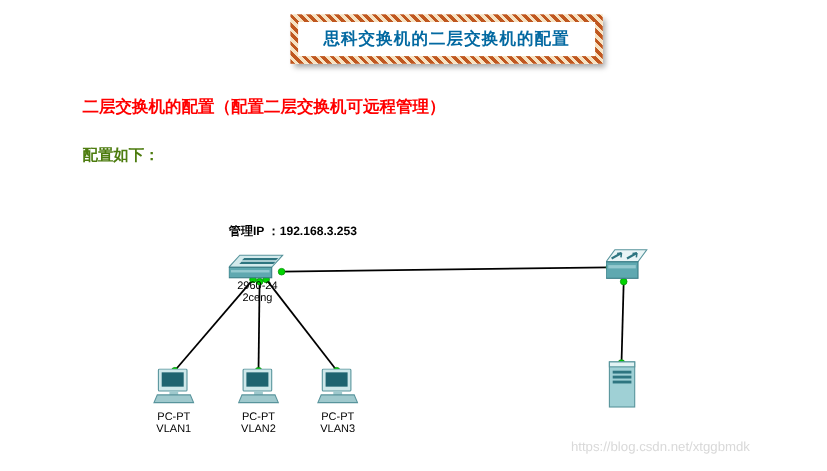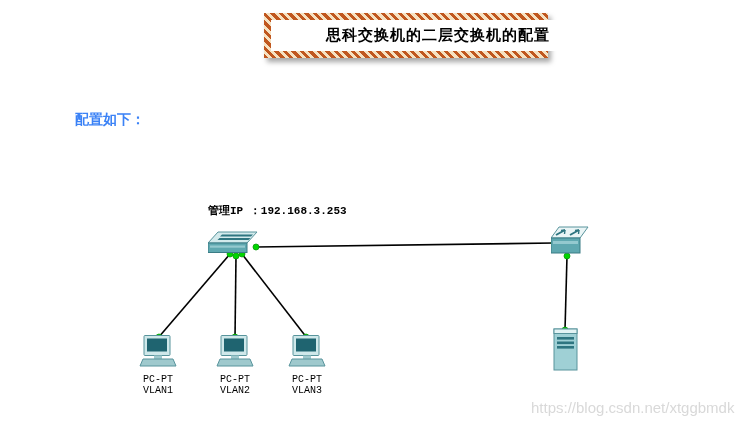--- a/index.html
+++ b/index.html
@@ -11,61 +11,61 @@
   
   .banner {
     position:absolute; left:264px; top:13px; width:284px; height:45px;
     box-sizing:border-box; padding:7px;
     background:repeating-linear-gradient(45deg,#c0571f 0,#c0571f 3px,#f6e2c2 3px,#f6e2c2 6px);
     box-shadow:3px 4px 5px rgba(0,0,0,0.35);
   }
   .banner-inner {
     width:100%; height:100%; background:#ffffff;
     display:flex; align-items:center; justify-content:center;
-    color:#000000; font-weight:bold; font-size:15px; letter-spacing:1px;
+    color:#0369a1; font-weight:bold; font-size:15px; letter-spacing:1px;
     white-space:nowrap;
-    padding-left:32px;
   }
 
   .heading {
     position:absolute; left:75px; top:88px;
     color:#ff0000; font-weight:bold; font-size:15px; white-space:nowrap;
   }
   .subheading {
-    position:absolute; left:75px; top:111px;
-    color:#3b82f6; font-weight:bold; font-size:14px; white-space:nowrap;
+    position:absolute; left:75px; top:132px;
+    color:#4d7c0f; font-weight:bold; font-size:14px; white-space:nowrap;
   }
 
   
-  .diagram { position:absolute; left:0; top:0; width:752px; height:428px;font-family:Liberation Mono, monospace; }
+  .diagram { position:absolute; left:0; top:0; width:752px; height:428px; }
   .links-layer { position:absolute; left:0; top:0; pointer-events:none; }
 
   .device { position:absolute; }
   .dev-label {
     position:absolute; text-align:center; font-size:10px; line-height:11px;
     color:#000000; width:90px; white-space:nowrap;
   }
   .mgmt-ip {
     position:absolute; font-size:11px; font-weight:bold; color:#000000; white-space:nowrap;
   }
 
   .watermark {
     position:absolute; left:519px; top:399px;
-    color:#d9d9d9; font-size:15px; white-space:nowrap;margin-left:12px;
+    color:#d9d9d9; font-size:12px; white-space:nowrap;
   }
 </style>
 </head>
 <body>
 
 <div class="page">
 
   <div class="banner">
     <div class="banner-inner">思科交换机的二层交换机的配置</div>
   </div>
 
+  <div class="heading">二层交换机的配置（配置二层交换机可远程管理）</div>
   <div class="subheading">配置如下：</div>
 
   <div class="diagram">
 
     <svg class="links-layer" width="752" height="428" viewBox="0 0 752 428">
       <g stroke="#000000" stroke-width="1.6">
         <line x1="256" y1="247" x2="554" y2="243"></line>
         <line x1="230" y1="254" x2="158" y2="338"></line>
         <line x1="236" y1="256" x2="235" y2="338"></line>
         <line x1="242" y1="254" x2="307" y2="338"></line>
@@ -87,20 +87,24 @@
 
     <div class="mgmt-ip" style="left:208px; top:203px;">管理IP ：192.168.3.253</div>
     <div class="device" style="left:208px; top:231px; width:50px; height:27px;">
       <svg width="50" height="27" viewBox="0 0 50 27">
         <polygon points="10,1 49,1 39,12 0,12" fill="#d3eaec" stroke="#58949c" stroke-width="1"></polygon>
         <polygon points="14,3.5 45,3.5 43,5.5 12,5.5" fill="#2e7580"></polygon>
         <polygon points="11.5,7 42.5,7 40.5,9 9.5,9" fill="#2e7580"></polygon>
         <rect x="0" y="12" width="39" height="9.5" fill="#5fa8b0" stroke="#3a7c85" stroke-width="1"></rect>
         <rect x="2" y="14.5" width="35" height="2.2" fill="#94c9cf"></rect>
       </svg>
+    </div>
+    <div class="dev-label" style="left:189px; top:255px;">
+      <div>2960-24</div>
+      <div>2ceng</div>
     </div>
 
     <div class="device" style="left:551px; top:226px; width:38px; height:32px;">
       <svg width="38" height="32" viewBox="0 0 38 32">
         <polygon points="8,1 37,1 29,12 0,12" fill="#eaf5f6" stroke="#58949c" stroke-width="1"></polygon>
         <path d="M5,9 L14,4" stroke="#2e7580" stroke-width="2" fill="none"></path>
         <path d="M14,4 l-4,0.5 M14,4 l-0.5,4" stroke="#2e7580" stroke-width="1.4" fill="none"></path>
         <path d="M19,9 L28,4" stroke="#2e7580" stroke-width="2" fill="none"></path>
         <path d="M28,4 l-4,0.5 M28,4 l-0.5,4" stroke="#2e7580" stroke-width="1.4" fill="none"></path>
         <rect x="0" y="12" width="29" height="15" fill="#5fa8b0" stroke="#3a7c85" stroke-width="1"></rect>

